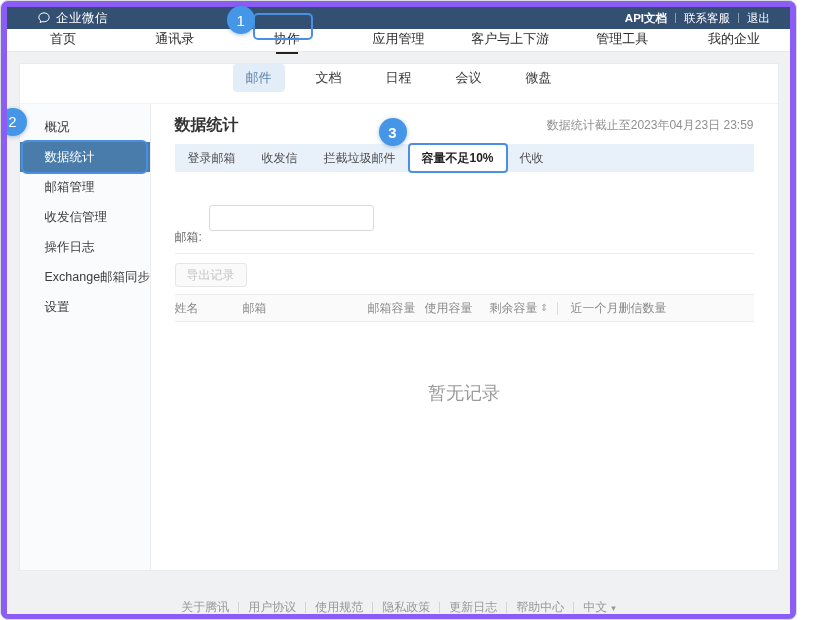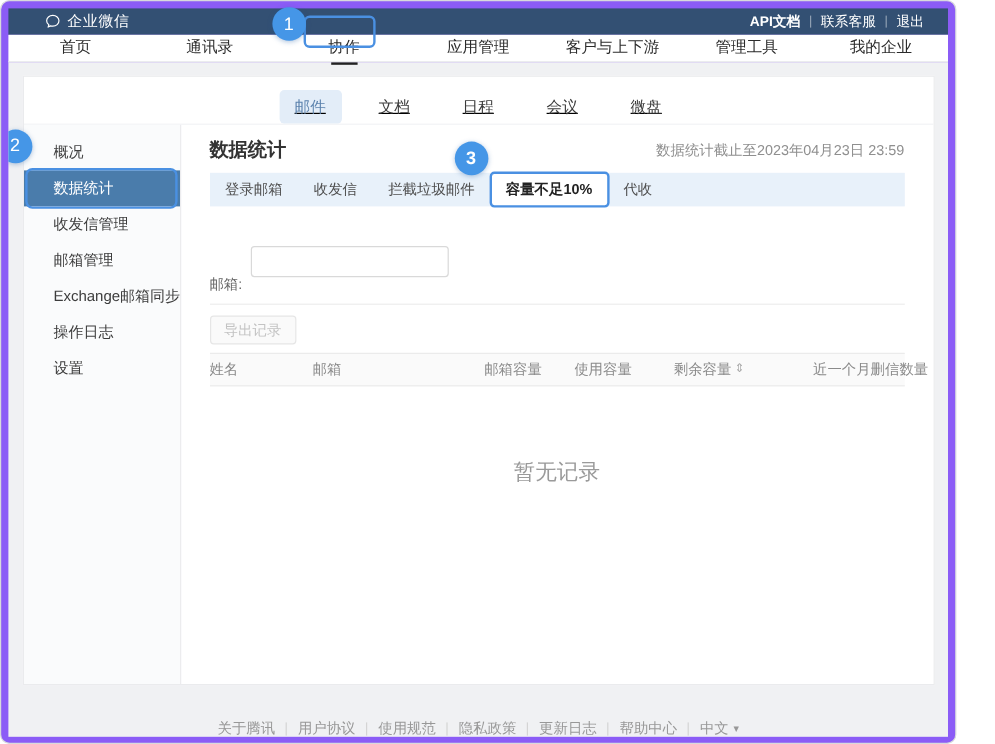--- a/index.html
+++ b/index.html
@@ -40,22 +40,22 @@
   
   .workspace{ flex:1; background:#f0f1f3; overflow:hidden; }
 
   .card{
     width:760px; height:508px; margin:11px auto 0; background:#fff;
     border:1px solid #eaebed; display:flex; flex-direction:column;
   }
 
   
   .ws-tabs{
-    height:40px; flex:none; display:flex; align-items:flex-end; justify-content:center;
-    gap:18px; border-bottom:1px solid #f2f3f5;text-decoration:underline;
+    height:40px; flex:none; display:flex; align-items:flex-start; justify-content:center;
+    gap:18px; border-bottom:1px solid #f2f3f5;
   }
   .ws-tab{ font-size:13px; color:#3a3a3a; padding:5px 13px; border-radius:4px; cursor:pointer; }
   .ws-tab.active{ background:#e3edf8; color:#5b82ad; }
 
   .card-body{ flex:1; display:flex; min-height:0; }
 
   
   .sidebar{
     width:131px; flex:none; background:#fafbfc; border-right:1px solid #ececee;
     padding-top:8px;
@@ -93,21 +93,21 @@
 
   .export-btn{
     margin-top:9px; height:24px; padding:0 11px; font-size:12px; color:#c3c3c3;
     background:#fafafa; border:1px solid #e6e6e6; border-radius:3px; cursor:not-allowed;
   }
 
   
   .thead{
     margin-top:7px; height:28px; background:#fafafa;
     border-top:1px solid #ebebeb; border-bottom:1px solid #ebebeb;
-    display:flex; align-items:center; font-size:12px; color:#8a8a8a;gap:18px;
+    display:flex; align-items:center; font-size:12px; color:#8a8a8a;
   }
   .th{ flex:none; white-space:nowrap; overflow:hidden; }
   .th-1{ width:68px; } .th-2{ width:109px; } .th-3{ width:73px;padding-left:16px; } .th-4{ width:65px; }
   .th-5{ width:65px; display:flex; align-items:center; justify-content:space-between; padding-right:6px; }
   .sort-icon{ font-size:10px; color:#aaa; cursor:pointer; line-height:1; }
   .th-divider{ width:1px; height:13px; background:#ddd; margin:0 2px; }
   .th-6{ padding-left:11px; }
 
   .empty{ margin-top:59px; text-align:center; font-size:18px; color:#9a9a9a; }
 
@@ -203,24 +203,24 @@
 
       <div class="card-body">
 
         <aside class="sidebar">
           <div class="sidebar-item">概况</div>
           <div class="sidebar-item active">
             <span>数据统计</span>
             <div class="ann-box"></div>
             <div class="ann-circle">2</div>
           </div>
+          <div class="sidebar-item">邮箱管理</div>
           <div class="sidebar-item">收发信管理</div>
-          <div class="sidebar-item">邮箱管理</div>
+          <div class="sidebar-item">操作日志</div>
           <div class="sidebar-item">Exchange邮箱同步</div>
-          <div class="sidebar-item">操作日志</div>
           <div class="sidebar-item">设置</div>
         </aside>
 
         <section class="content">
           <div class="content-head">
             <span class="content-title">数据统计</span>
             <span class="deadline">数据统计截止至2023年04月23日 23:59</span>
           </div>
 
           <div class="strip">

